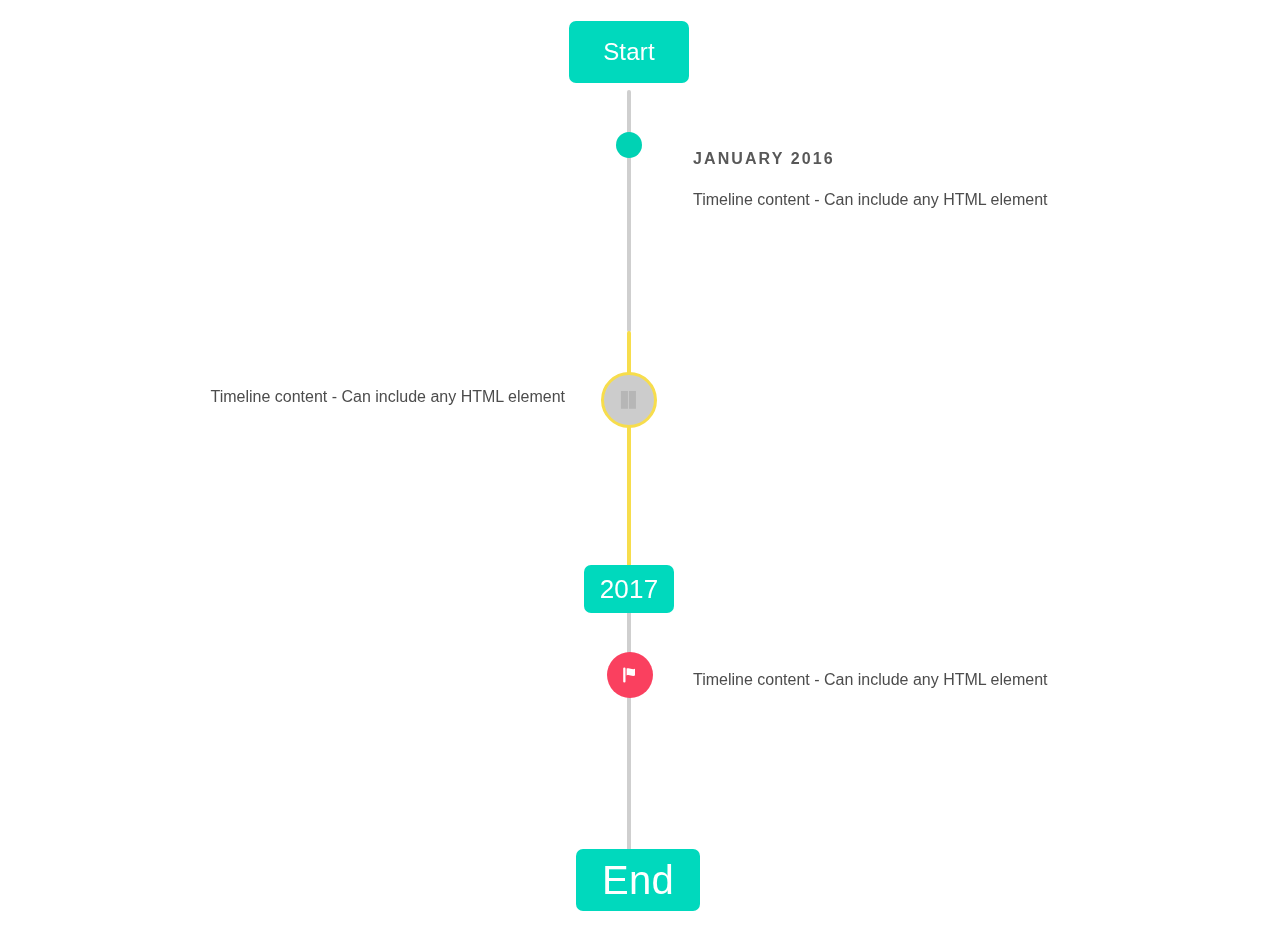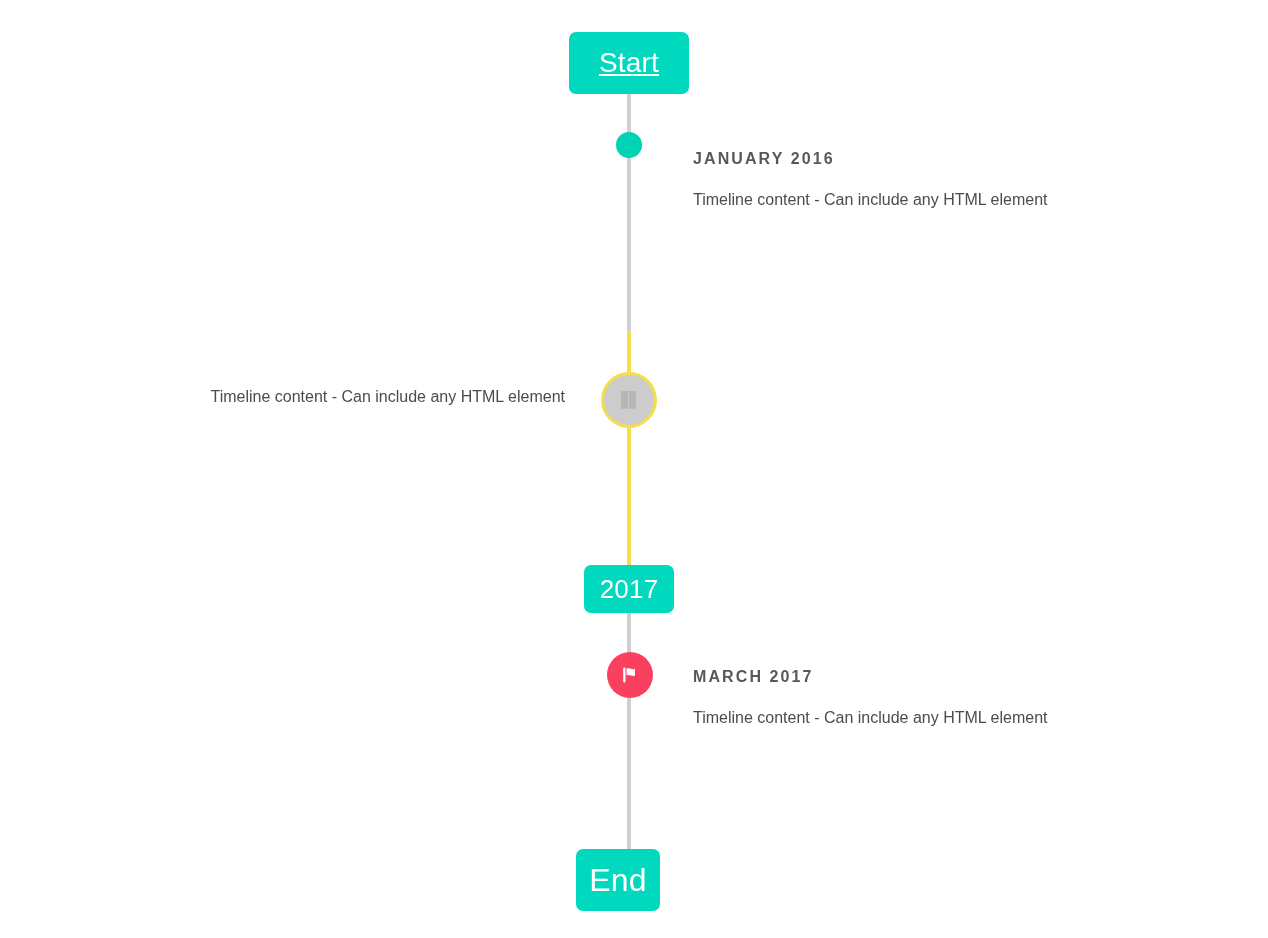--- a/index.html
+++ b/index.html
@@ -40,34 +40,33 @@
     align-items: center;
     justify-content: center;
     background: #00d9bd;
     color: #ffffff;
     border-radius: 7px;
     letter-spacing: 0.2px;
     z-index: 5;
     user-select: none;
   }
   .cap-start {
-    left: 569px; top: 32px;
+    left: 569px; top: 21px;
     width: 120px; height: 62px;
-    font-size: 28px;
-    text-decoration: underline;
+    font-size: 24px;
   }
   .cap-mid {
     left: 584px; top: 565px;
     width: 90px; height: 48px;
     font-size: 26px;
   }
   .cap-end {
     left: 576px; top: 849px;
-    width: 84px; height: 62px;
-    font-size: 32px;
+    width: 124px; height: 62px;
+    font-size: 40px;
   }
 
   
   .event {
     position: absolute;
     width: 523px;
     margin-top: 17px;
   }
   .event-right { left: 693px; text-align: left; }
   .event-left  { left: 42px;  text-align: right; }
@@ -164,21 +163,20 @@
 
   <div class="marker marker-flag">
     <span class="glyph-flag">
       <svg width="22" height="22" viewBox="0 0 22 22" aria-hidden="true">
         <rect x="4.2" y="3.6" width="2.3" height="15" rx="1.1" fill="#ffffff"></rect>
         <path d="M7.6 4.6 C10.5 3.2 13 6.2 16 4.8 L16 11.6 C13 13 10.5 10 7.6 11.4 Z" fill="#ffffff"></path>
       </svg>
     </span>
   </div>
   <div class="event event-right event-march">
-    <p class="event-date">MARCH 2017</p>
     <p class="event-body">Timeline content - Can include any HTML element</p>
   </div>
 
   <div class="cap cap-end">
     <span>End</span>
   </div>
 
 </div>
 
 </body></html>

